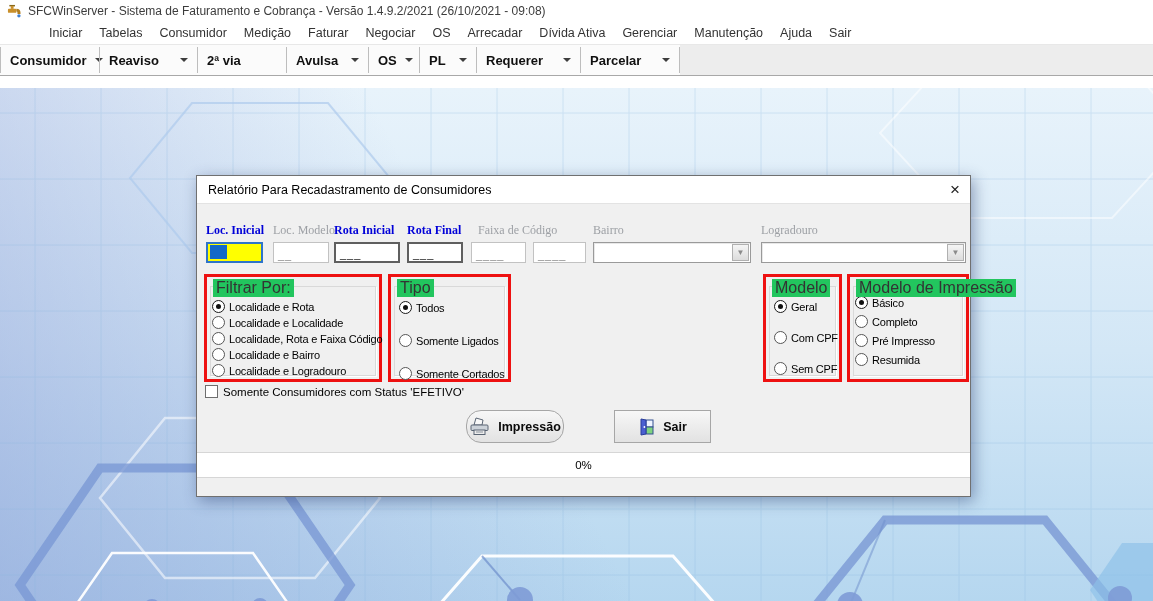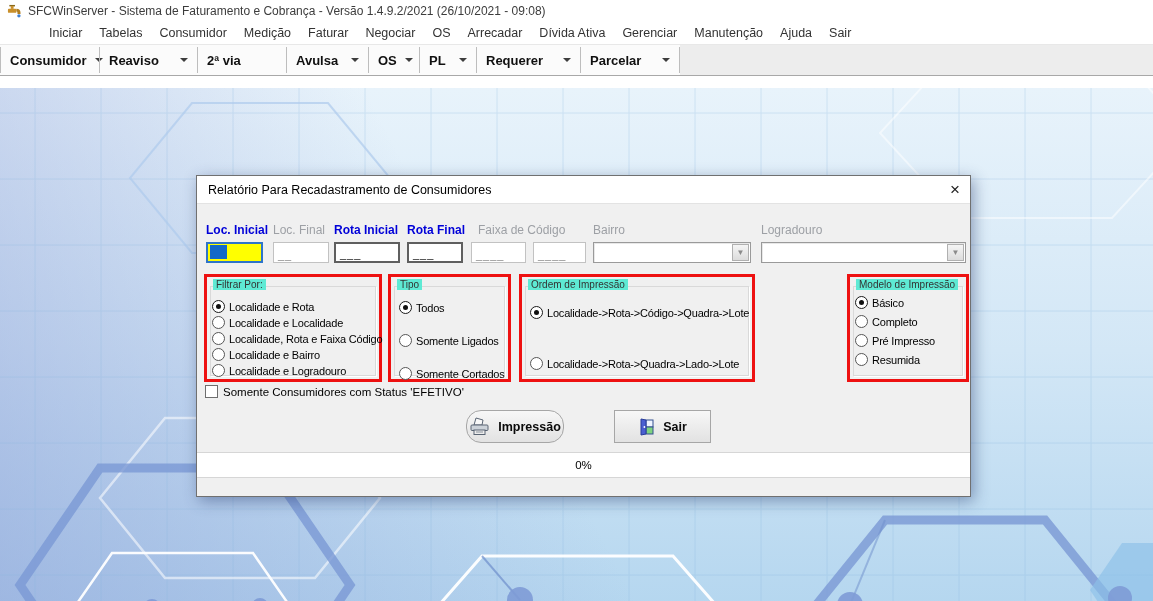--- a/index.html
+++ b/index.html
@@ -24,21 +24,21 @@
     margin-top: 12px;
   }
   .bg-svg { position:absolute; inset:0; }
 
   
   .dialog { position:absolute; left:196px; top:87px; width:775px; height:322px; background:#f0f0f0; border:1px solid #707070; box-shadow:3px 4px 14px rgba(40,60,110,.45); }
   .dlg-title { height:28px; background:#fff; border-bottom:1px solid #e3e3e3; display:flex; align-items:center; padding-left:11px; font-size:12.5px; color:#000; }
   .dlg-close { margin-left:auto; width:30px; height:100%; display:flex; align-items:center; justify-content:center; font-size:17px; color:#222; }
   .dlg-body { position:relative; height:292px; }
 
-  .f-label { position:absolute; top:19px; font-size:12px; white-space:nowrap; }
+  .f-label { position:absolute; top:19px; font-size:12px; white-space:nowrap;font-family:Liberation Serif, serif; }
   .f-label.blue { color:#0000d8; font-weight:bold; }
   .f-label.gray { color:#9da0a5; }
   .lb-loc-inicial{left:9px} .lb-loc-final{left:76px} .lb-rota-inicial{left:137px} .lb-rota-final{left:210px}
   .lb-faixa{left:281px} .lb-bairro{left:396px} .lb-logradouro{left:564px}
 
   .field { position:absolute; top:38px; height:21px; background:#fff; border:1px solid #c2c2c2; }
   .field.dark { border:2px solid #5f5f5f; }
   .field.focus { background:#ffff00; border:2px solid #2e75c9; }
   #f-loc-inicial{left:9px;width:57px} #f-loc-final{left:76px;width:56px}
   #f-rota-inicial{left:137px;width:66px} #f-rota-final{left:210px;width:56px}
@@ -48,21 +48,21 @@
   .mask.dark { color:#111; }
 
   .combo { position:absolute; top:38px; height:21px; background:#fff; border:1px solid #9a9a9a; box-shadow:inset 1px 1px 0 #e8e8e8; }
   #combo-bairro{left:396px;width:158px} #combo-logradouro{left:564px;width:205px}
   .combo-btn { position:absolute; top:1px; right:1px; bottom:1px; width:17px; background:linear-gradient(#f5f5f5,#dcdcdc); border:1px solid #b0b0b0; display:flex; align-items:center; justify-content:center; font-size:8px; color:#8a8a8a; }
 
   .grp { position:absolute; top:70px; height:108px; border:3px solid #ee1111; }
   #g-filtrar{left:7px;width:178px} #g-tipo{left:191px;width:123px} #g-ordem{left:322px;width:236px}
   #g-modelo{left:566px;width:79px} #g-modimp{left:650px;width:122px}
   .grp-frame { position:absolute; left:3px; right:3px; top:9px; bottom:3px; border:1px solid #d9d9d9; box-shadow:1px 1px 0 #fff; }
-  .grp-title { position:absolute; top:2px; left:6px; background:#5eead4; padding:0 3px; font-size:10px; color:#333; white-space:nowrap; z-index:2; }
+  .grp-title { position:absolute; top:2px; left:6px; background:#22c55e; padding:0 3px; font-size:16px; color:#333; white-space:nowrap; z-index:2; }
   .grp-opts { position:absolute; inset:0; display:flex; flex-direction:column; z-index:1; }
   .radio { display:flex; align-items:center; gap:4px; font-size:11px; color:#000; white-space:nowrap; letter-spacing:-0.2px; height:15px; }
   .rb { flex:0 0 13px; width:13px; height:13px; border-radius:50%; background:#fff; border:1px solid #565656; position:relative; }
   .radio.sel .rb { border:1.5px solid #1a1a1a; }
   .radio.sel .rb::after { content:""; position:absolute; inset:3px; border-radius:50%; background:#101010; }
   #g-filtrar .grp-opts { padding:22px 0 0 5px; gap:1px; }
   #g-tipo    .grp-opts { padding:24px 0 0 8px; gap:20px; }
   #g-ordem   .grp-opts { padding:28px 0 0 8px; gap:36px; }
   #g-modelo  .grp-opts { padding:22px 0 0 8px; gap:16px; }
   #g-modimp  .grp-opts { padding:18px 0 0 5px; gap:4px; }
@@ -201,21 +201,21 @@
   </svg>
 
   <div class="dialog">
     <div class="dlg-title">
       <span>Relatório Para Recadastramento de Consumidores</span>
       <span class="dlg-close">×</span>
     </div>
     <div class="dlg-body">
 
       <span class="f-label blue lb-loc-inicial">Loc. Inicial</span>
-      <span class="f-label gray lb-loc-final">Loc. Final</span>
+      <span class="f-label gray lb-loc-final">Loc. Modelo</span>
       <span class="f-label blue lb-rota-inicial">Rota Inicial</span>
       <span class="f-label blue lb-rota-final">Rota Final</span>
       <span class="f-label gray lb-faixa">Faixa de Código</span>
       <span class="f-label gray lb-bairro">Bairro</span>
       <span class="f-label gray lb-logradouro">Logradouro</span>
 
       <div class="field focus" id="f-loc-inicial">
         <div class="sel-block"></div>
       </div>
       <div class="field" id="f-loc-final">
@@ -279,35 +279,39 @@
               <span class="rb"></span>
               <span>Somente Ligados</span>
             </div>
           <div class="radio">
               <span class="rb"></span>
               <span>Somente Cortados</span>
             </div>
         </div>
       </div>
 
-      <div class="grp" id="g-ordem">
+
+      <div class="grp" id="g-modelo">
         <div class="grp-frame"></div>
-        <span class="grp-title">Ordem de Impressão</span>
+        <span class="grp-title">Modelo</span>
         <div class="grp-opts">
           <div class="radio sel">
               <span class="rb"></span>
-              <span>Localidade-&gt;Rota-&gt;Código-&gt;Quadra-&gt;Lote</span>
-            </div>
-          <div class="radio">
-              <span class="rb"></span>
-              <span>Localidade-&gt;Rota-&gt;Quadra-&gt;Lado-&gt;Lote</span>
+              <span>Geral</span>
+            </div>
+          <div class="radio">
+              <span class="rb"></span>
+              <span>Com CPF</span>
+            </div>
+          <div class="radio">
+              <span class="rb"></span>
+              <span>Sem CPF</span>
             </div>
         </div>
       </div>
-
 
       <div class="grp" id="g-modimp">
         <div class="grp-frame"></div>
         <span class="grp-title">Modelo de Impressão</span>
         <div class="grp-opts">
           <div class="radio sel">
               <span class="rb"></span>
               <span>Básico</span>
             </div>
           <div class="radio">

